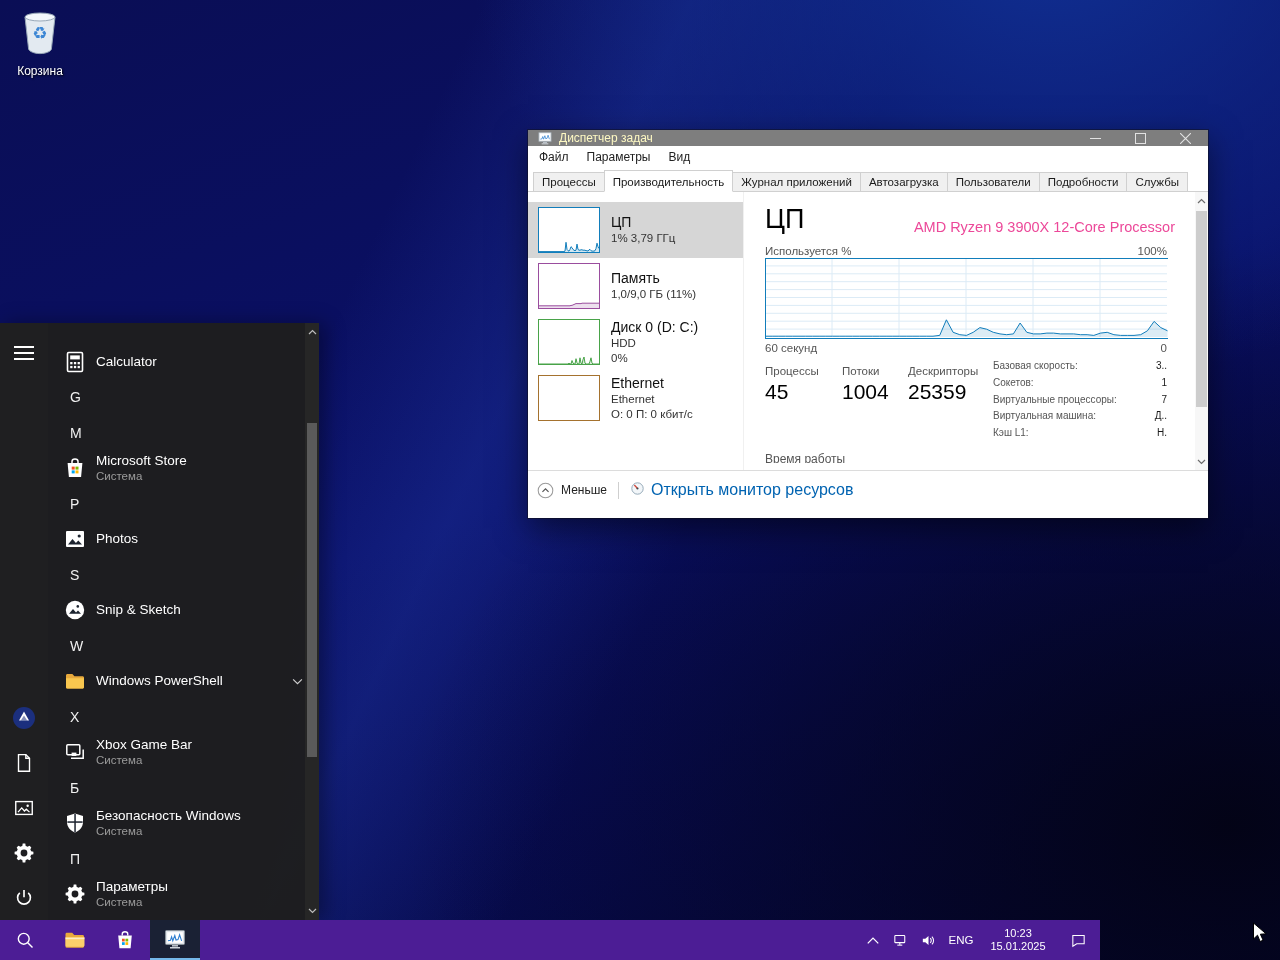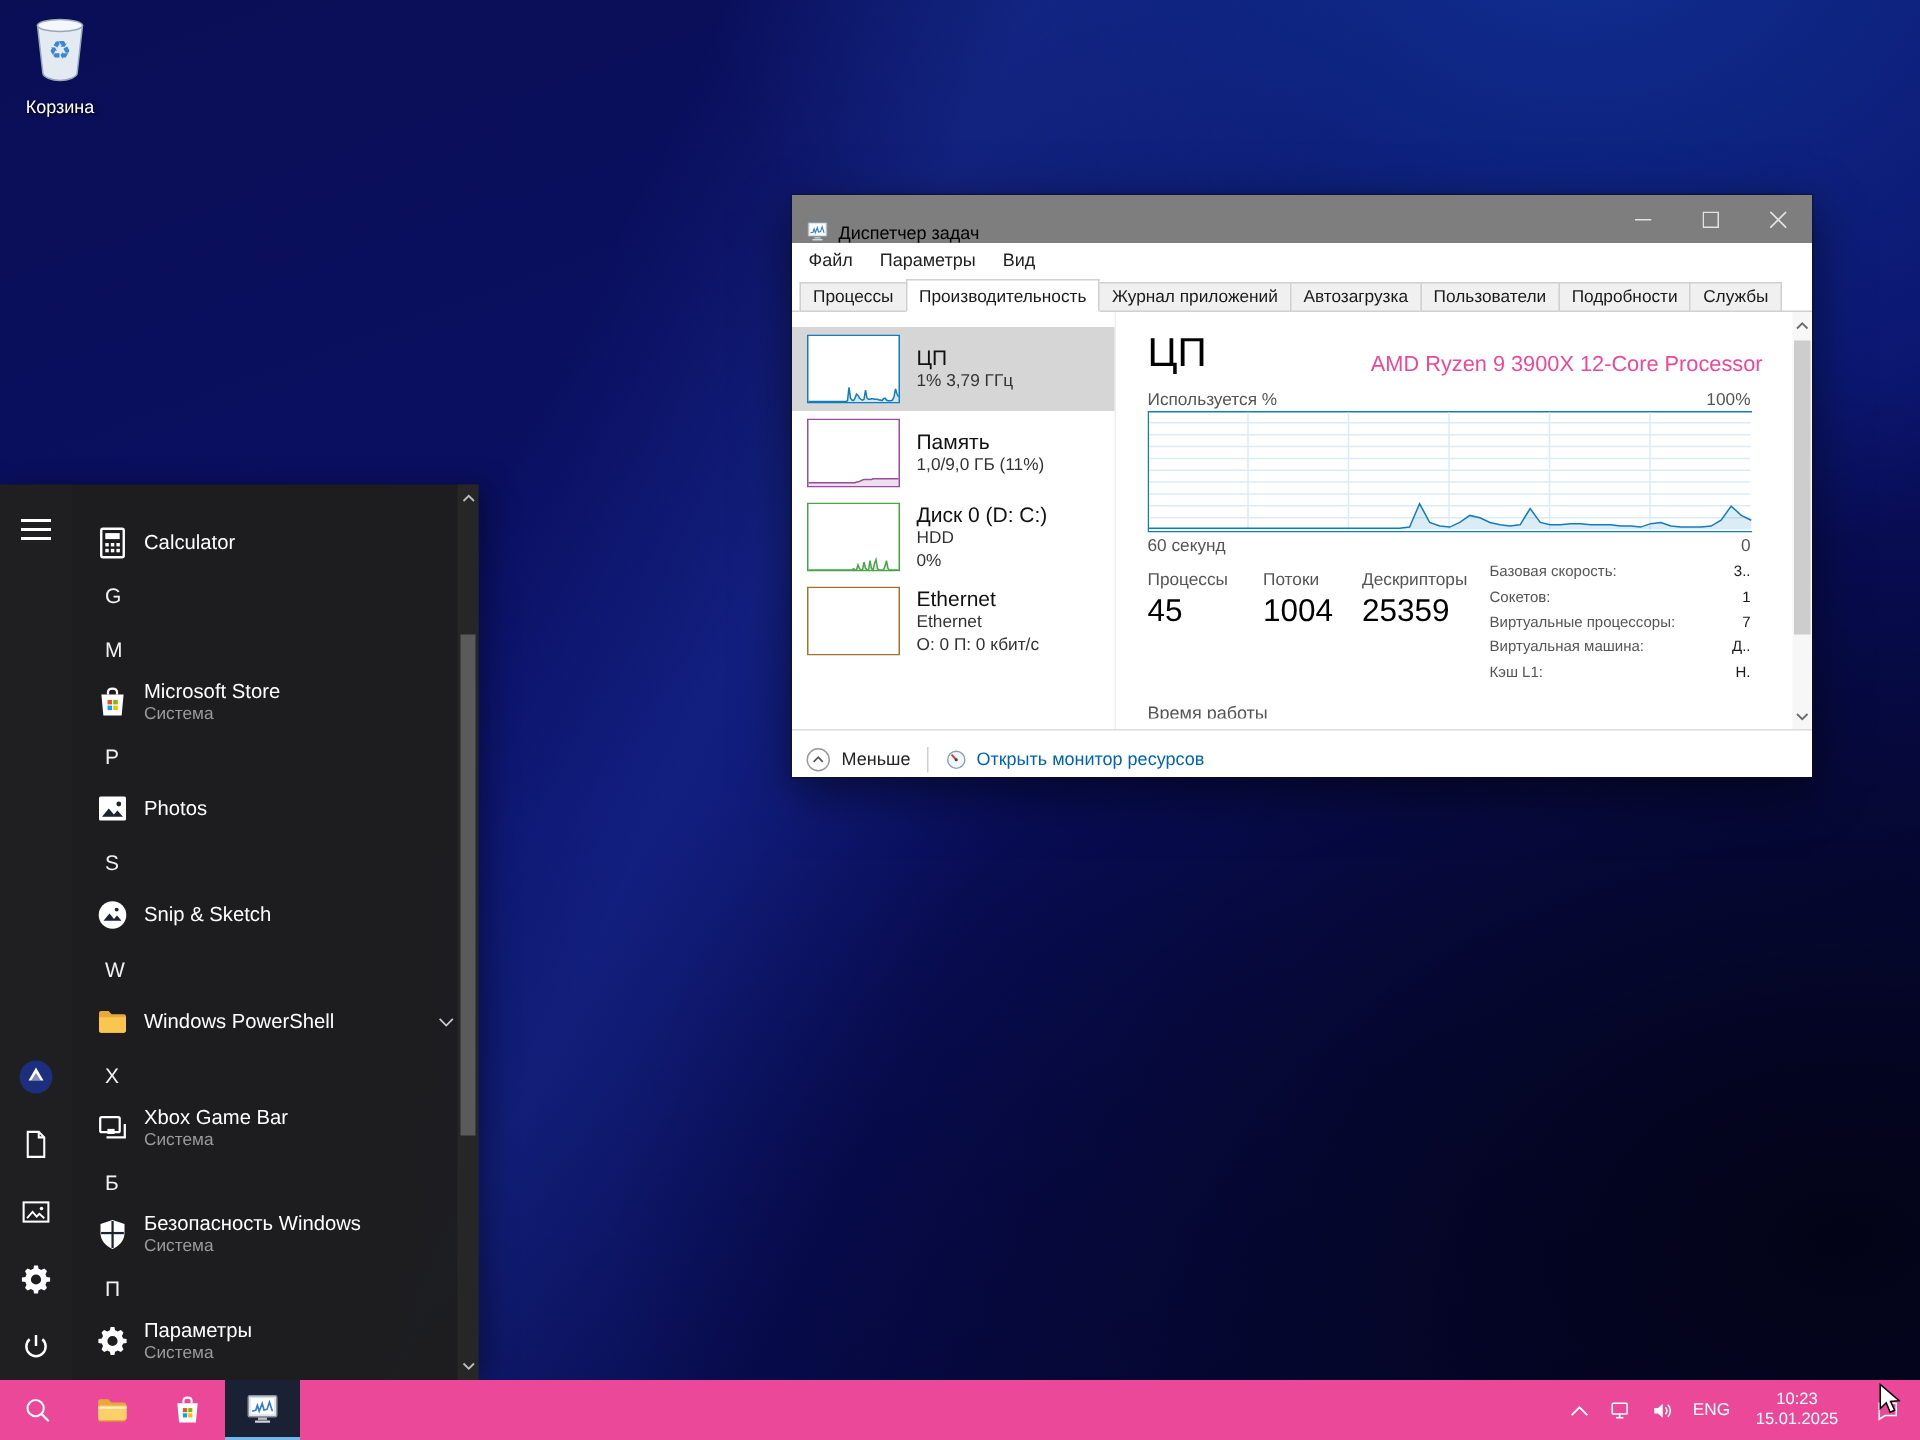--- a/index.html
+++ b/index.html
@@ -17,21 +17,21 @@
   .abs{position:absolute}
 
   
   .desk-icon{position:absolute;left:8px;top:6px;width:64px;text-align:center;color:#fff;font-size:12px;cursor:default}
   .desk-icon .glyph{margin:0 auto;width:48px;height:50px}
   .desk-icon .lbl{display:block;margin-top:8px;text-shadow:1px 1px 2px rgba(0,0,0,.9)}
 
   
   .tm{position:absolute;left:528px;top:130px;width:680px;height:388px;background:#fff;
       box-shadow:0 10px 30px rgba(0,0,0,.5),0 0 0 1px rgba(20,20,40,.55);font-size:12px;color:#1a1a1a}
-  .tm-titlebar{height:32px;background:#7e7e7e;display:flex;align-items:flex-end;color:#000000}
+  .tm-titlebar{height:16px;background:#7e7e7e;display:flex;align-items:center;color:#fef9c3}
   .tm-titlebar .appico{width:16px;height:16px;margin:0 6px 0 9px}
   .tm-title{font-size:12px}
   .tm-controls{margin-left:auto;display:flex;height:100%}
   .tm-ctl{width:45px;height:100%;display:flex;align-items:center;justify-content:center;color:#e2e2e2}
   .tm-menubar{height:21px;background:#fff;display:flex;align-items:center;padding-left:2px;border-bottom:0}
   .tm-menu-item{padding:0 9px;font-size:12px;color:#222}
   .tm-tabs{height:25px;background:#fff;display:flex;align-items:flex-end;padding-left:5px;border-bottom:1px solid #d0d0d0;box-sizing:border-box}
   .tm-tab{font-size:11.5px;padding:3px 8px;background:#f0f0f0;border:1px solid #d0d0d0;margin-right:-1px;position:relative;top:1px;white-space:nowrap}
   .tm-tab.active{background:#fff;border-bottom-color:#fff;padding-top:5px;z-index:2}
   .tm-body{position:relative;height:278px}
@@ -58,42 +58,42 @@
   .det-row .dv{color:#1a1a1a}
   .uptime{position:absolute;left:10px;top:259px;font-size:12px;color:#555;line-height:16px}
   
   .tm-scroll{position:absolute;right:0;top:0;width:13px;height:278px;background:#f7f7f7}
   .tm-scroll .arr{position:absolute;left:0;width:13px;height:15px;display:flex;align-items:center;justify-content:center}
   .tm-scroll .thumb{position:absolute;left:1px;width:11px;top:19px;height:196px;background:#cdcdcd}
   
   .tm-footer{height:38px;border-top:1px solid #dcdcdc;display:flex;align-items:center;padding-left:9px;gap:8px}
   .tm-less{display:flex;align-items:center;gap:7px;font-size:12px;color:#222}
   .vdiv{width:1px;height:17px;background:#cfcfcf;margin:0 3px}
-  .tm-link{display:flex;align-items:center;gap:6px;font-size:12px;text-decoration:none}
+  .tm-link{display:flex;align-items:flex-start;gap:6px;font-size:16px;text-decoration:none}
 
   
   .start{position:absolute;left:0;top:323px;width:319px;height:597px;background:rgba(30,30,30,.97);display:flex;box-shadow:6px 0 18px rgba(0,0,0,.35)}
   .rail{width:48px;position:relative;background:rgba(33,33,33,.5)}
   .rail-btn{width:48px;height:45px;display:flex;align-items:center;justify-content:center;color:#fff}
   .rail-top{position:absolute;top:7px;left:0}
   .rail-bottom{position:absolute;bottom:0;left:0;display:flex;flex-direction:column}
   .sm-list{flex:1;overflow:hidden;padding-top:21px}
   .sm-row{height:35.5px;display:flex;align-items:center;padding-left:15px;box-sizing:border-box}
   .sm-section span{font-size:14px;color:#f0f0f0;padding-left:7px}
   .sm-icon{width:24px;height:24px;flex:none}
   .sm-text{margin-left:9px;display:flex;flex-direction:column;justify-content:center}
   .sm-label{font-size:13.5px;color:#fff;line-height:16px;white-space:nowrap}
   .sm-sub{font-size:11.5px;color:#9b9b9b;line-height:14px}
   .sm-chev{margin-left:auto;margin-right:16px}
   .sm-scroll{position:absolute;right:0;top:0;width:14px;height:100%;background:#262626}
   .sm-scroll .thumb{position:absolute;left:2px;width:10px;top:100px;height:334px;background:#5a5a5a}
   .sm-scroll .arr{position:absolute;left:0;width:14px;height:14px;display:flex;align-items:center;justify-content:center}
 
   
-  .taskbar{position:absolute;left:0;top:920px;width:1280px;height:40px;background:#ec4899;display:flex;align-items:center}
+  .taskbar{position:absolute;left:0;top:920px;width:1100px;height:40px;background:#4c1d95;display:flex;align-items:center}
   .tb-btn{width:50px;height:40px;display:flex;align-items:center;justify-content:center;box-sizing:border-box}
   .tb-btn.running{background:#1a2134;border-bottom:2px solid #74b8ea}
   .tray{margin-left:auto;display:flex;align-items:center;height:100%}
   .tray-btn{height:40px;display:flex;align-items:center;justify-content:center;color:#fff}
   .tray-lang{width:38px;font-size:11.5px;text-align:center}
   .tray-clock{width:76px;font-size:11px;line-height:13px;text-align:center;color:#fff}
   .tray-ac{width:44px}
 </style>
 </head>
 <body>

